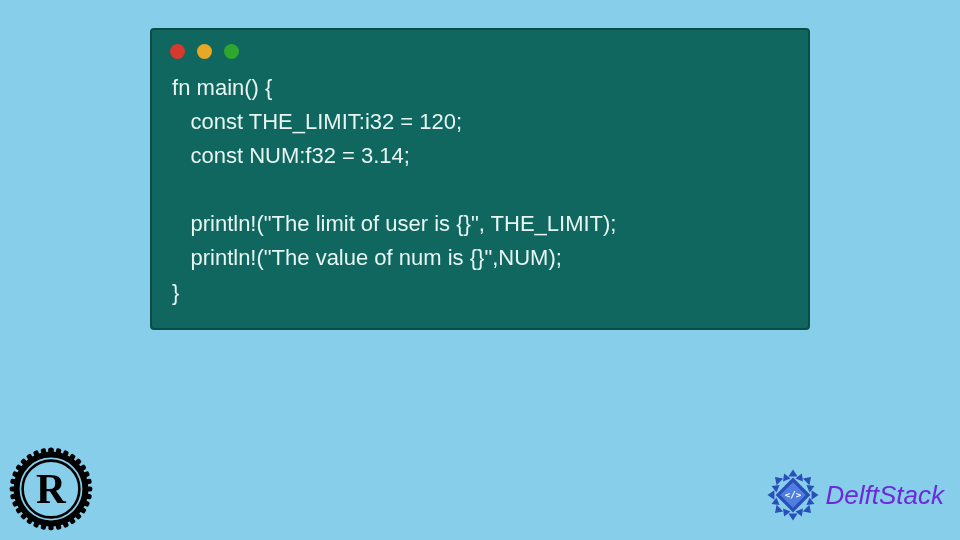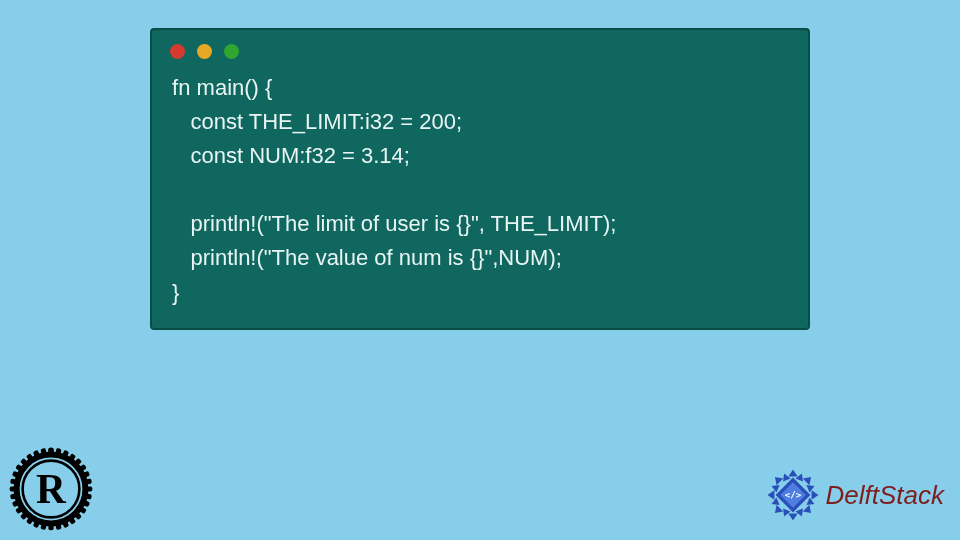--- a/index.html
+++ b/index.html
@@ -57,35 +57,35 @@
     align-items: center;
     gap: 4px;
   }
   .delft-badge {
     width: 58px;
     height: 58px;
   }
   .delft-text {
     font-size: 26px;
     font-style: italic;
-    color: #7f1d1d;
+    color: #6d28d9;
     font-weight: 500;
   }
 </style>
 </head>
 <body>
 
 <div class="code-window">
   <div class="titlebar">
     <span class="dot dot-red"></span>
     <span class="dot dot-yellow"></span>
     <span class="dot dot-green"></span>
   </div>
   <div class="code-block" id="code-content"> fn main() {
-    const THE_LIMIT:i32 = 200;
+    const THE_LIMIT:i32 = 120;
     const NUM:f32 = 3.14;
 
     println!("The limit of user is {}", THE_LIMIT);
     println!("The value of num is {}",NUM);
  }</div>
 </div>
 
 <div class="rust-logo">
   <svg viewBox="0 0 100 100" width="86" height="86">
     <g fill="#000">

